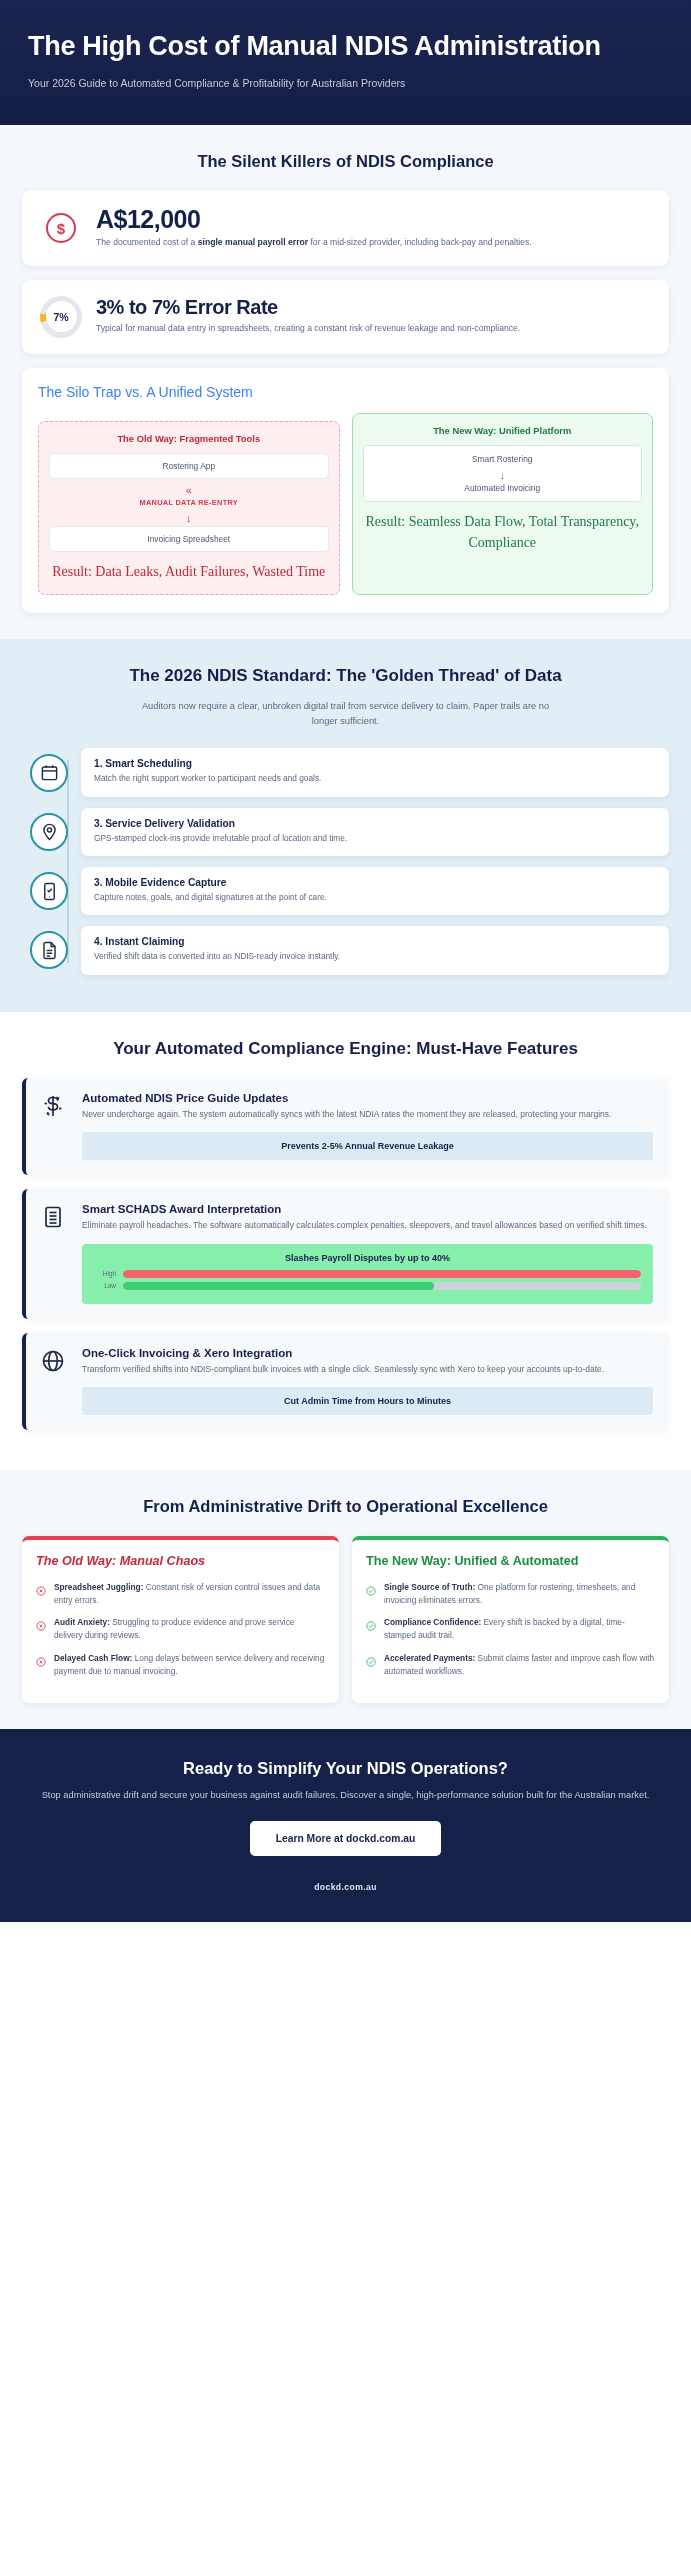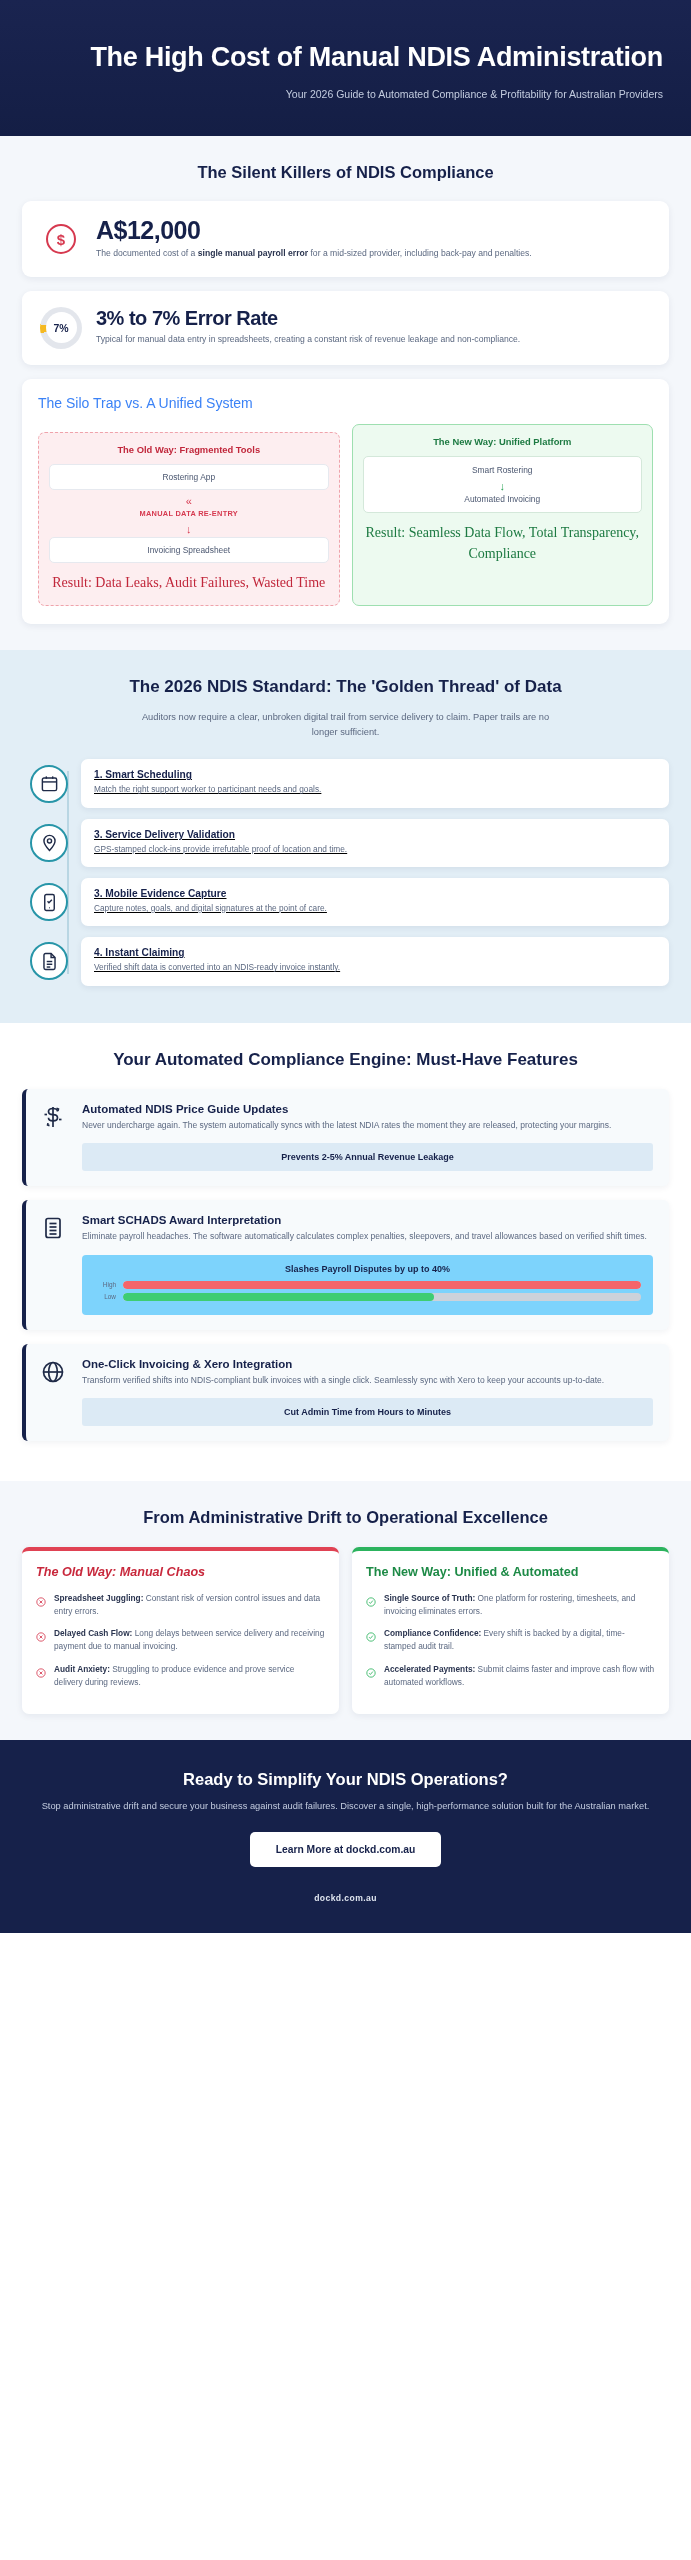--- a/index.html
+++ b/index.html
@@ -12,22 +12,22 @@
     width: 691px;
     min-height: 2560px;
     background: #ffffff;
     overflow: hidden;
   }
 
   
   .hero {
     background: #16214a;
     background-image: linear-gradient(180deg, #1a2450 0%, #141e45 100%);
-    padding: 41px 28px 34px;
-    text-align: right;
+    padding: 30px 28px 34px;
+    text-align: left;
   }
   .hero-title {
     color: #ffffff;
     font-size: 27px;
     line-height: 1.22;
     font-weight: bold;
     letter-spacing: -0.3px;
   }
   .hero-sub {
     color: #c3ccdf;
@@ -157,21 +157,20 @@
   .tl-icon {
     position: relative; z-index: 2;
     flex: 0 0 auto; width: 38px; height: 38px; border-radius: 50%;
     border: 2px solid #2795a8; background: #ffffff;
     display:flex; align-items:center; justify-content:center;
   }
   .tl-card {
     flex: 1 1 auto; background: #ffffff; border-radius: 7px;
     box-shadow: 0 2px 6px rgba(20,30,70,0.07);
     padding: 10px 13px 11px;
-    text-decoration: underline;
   }
   .tl-head { color: #16214a; font-size: 10.2px; font-weight: bold; }
   .tl-desc { color: #5b6880; font-size: 8.3px; line-height: 1.6; margin-top: 3px; }
 
   
   .feat-card {
     background: #f7fafc;
     border-left: 4px solid #16214a;
     border-radius: 6px;
     box-shadow: 0 2px 6px rgba(20,30,70,0.06);
@@ -183,21 +182,21 @@
   .feat-icon { flex: 0 0 auto; width: 28px; padding-top: 2px; }
   .feat-body { flex: 1 1 auto; }
   .feat-title { color: #16214a; font-size: 11.5px; font-weight: bold; }
   .feat-desc { color: #5b6880; font-size: 8.5px; line-height: 1.6; margin-top: 4px; }
   .feat-badge {
     background: #dceaf5; border-radius: 3px; text-align: center;
     color: #16214a; font-size: 9px; font-weight: bold;
     padding: 9px 6px; margin-top: 11px;
   }
   .feat-chartbox {
-    background: #7dd3fc; border-radius: 4px; padding: 9px 12px 10px; margin-top: 11px;
+    background: #86efac; border-radius: 4px; padding: 9px 12px 10px; margin-top: 11px;
   }
   .chart-title {
     text-align:center; color:#16214a; font-size: 9px; font-weight: bold; margin-bottom: 7px;
   }
   .bar-row { display:flex; align-items:center; gap: 7px; margin-bottom: 4px; }
   .bar-label { width: 22px; text-align: right; color:#5b6880; font-size: 6.4px; }
   .bar-track { flex:1 1 auto; height: 8px; border-radius: 4px; background: #cdd2da; overflow:hidden; }
   .bar-fill { height: 100%; border-radius: 4px; }
 
   
@@ -455,32 +454,32 @@
         </div>
 
         <div class="cmp-item">
           <div class="cmp-mark">
             <svg width="10" height="10" viewBox="0 0 24 24" fill="none" stroke="#d6394f" stroke-width="2">
               <circle cx="12" cy="12" r="10"></circle>
                 <line x1="8.5" y1="8.5" x2="15.5" y2="15.5"></line>
                 <line x1="15.5" y1="8.5" x2="8.5" y2="15.5"></line>
             </svg>
           </div>
-          <div class="cmp-text"><b>Delayed Cash Flow:</b><span> Long delays between service delivery and receiving payment due to manual invoicing.</span></div>
+          <div class="cmp-text"><b>Audit Anxiety:</b><span> Struggling to produce evidence and prove service delivery during reviews.</span></div>
         </div>
 
         <div class="cmp-item">
           <div class="cmp-mark">
             <svg width="10" height="10" viewBox="0 0 24 24" fill="none" stroke="#d6394f" stroke-width="2">
               <circle cx="12" cy="12" r="10"></circle>
                 <line x1="8.5" y1="8.5" x2="15.5" y2="15.5"></line>
                 <line x1="15.5" y1="8.5" x2="8.5" y2="15.5"></line>
             </svg>
           </div>
-          <div class="cmp-text"><b>Audit Anxiety:</b><span> Struggling to produce evidence and prove service delivery during reviews.</span></div>
+          <div class="cmp-text"><b>Delayed Cash Flow:</b><span> Long delays between service delivery and receiving payment due to manual invoicing.</span></div>
         </div>
       </div>
 
       <div class="cmp-col good">
         <div class="cmp-head">The New Way: Unified &amp; Automated</div>
 
         <div class="cmp-item">
           <div class="cmp-mark">
             <svg width="10" height="10" viewBox="0 0 24 24" fill="none" stroke="#2cb35e" stroke-width="2">
               <circle cx="12" cy="12" r="10"></circle>

